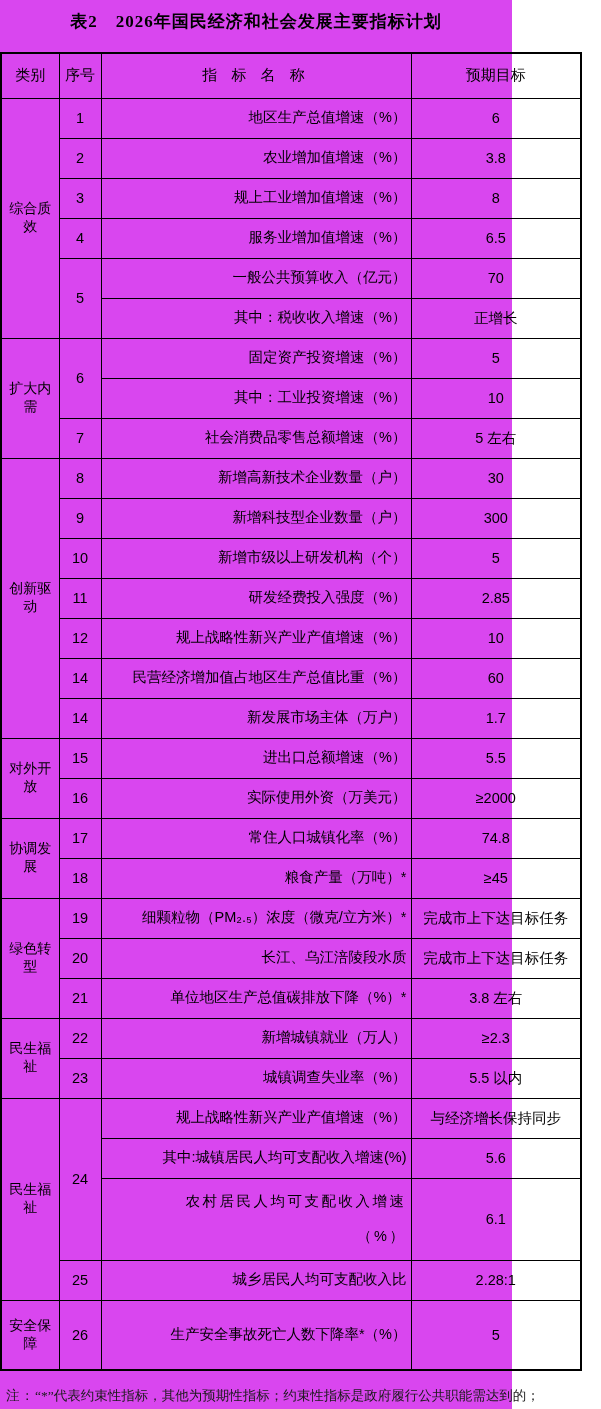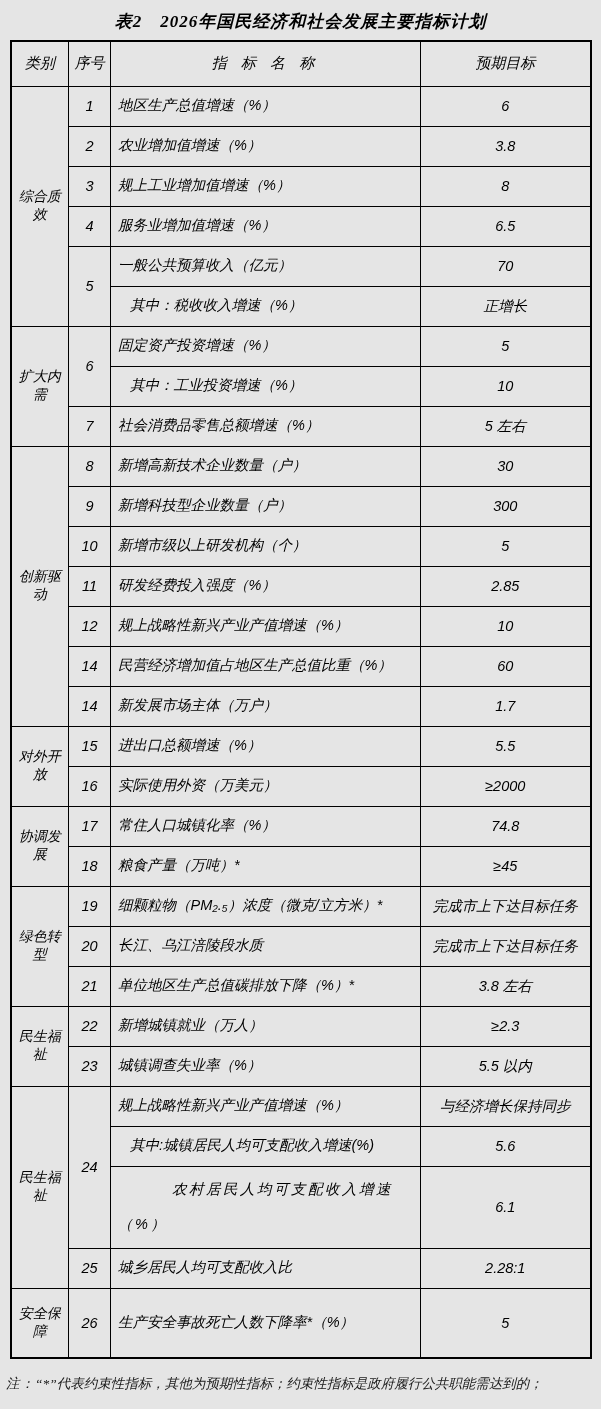--- a/index.html
+++ b/index.html
@@ -3,35 +3,35 @@
 <meta charset="utf-8">
 <style>
   * { margin: 0; padding: 0; box-sizing: border-box; }
   html, body { background: #ffffff; }
   body {
     width: 601px; height: 1409px;
     overflow: hidden;
     font-family: "Liberation Sans", sans-serif;
     color: #000;
   }
-  .page { width: 601px; height: 1409px; background: #e5e5e5; padding-top: 10px; font-style: italic; }
+  .page { width: 512px; height: 1409px; background: #d946ef; padding-top: 10px; }
 
   .doc-title {
     text-align: center;
     font-family: "Liberation Serif", serif;
     font-weight: bold;
     font-size: 17px;
     letter-spacing: 1px;
     height: 26px;
     line-height: 24px;
   }
 
   table.plan {
     width: 580px;
-    margin: 4px auto 0 auto;
+    margin: 16px auto 0 auto;
     border-collapse: collapse;
     table-layout: fixed;
     border: 2px solid #000;
   }
   col.c-cat    { width: 58px; }
   col.c-serial { width: 42px; }
   col.c-ind    { width: 310px; }
   col.c-target { width: 170px; }
 
   table.plan th, table.plan td {
@@ -54,21 +54,21 @@
     text-align: center;
     font-size: 14px;
     padding: 16px 1px;
   }
   td.serial {
     text-align: center;
     font-size: 14.5px;
   }
   td.ind {
     font-size: 14.5px;
-    text-align: left;
+    text-align: right;
     padding: 2px 4px 2px 7px;
     white-space: pre-line;
     line-height: 1.5;
   }
   td.ind.indent1 { padding-left: 19px; }
   td.ind.deep {
     text-indent: 54px;
     letter-spacing: 2.5px;
     line-height: 2.4;
   }

